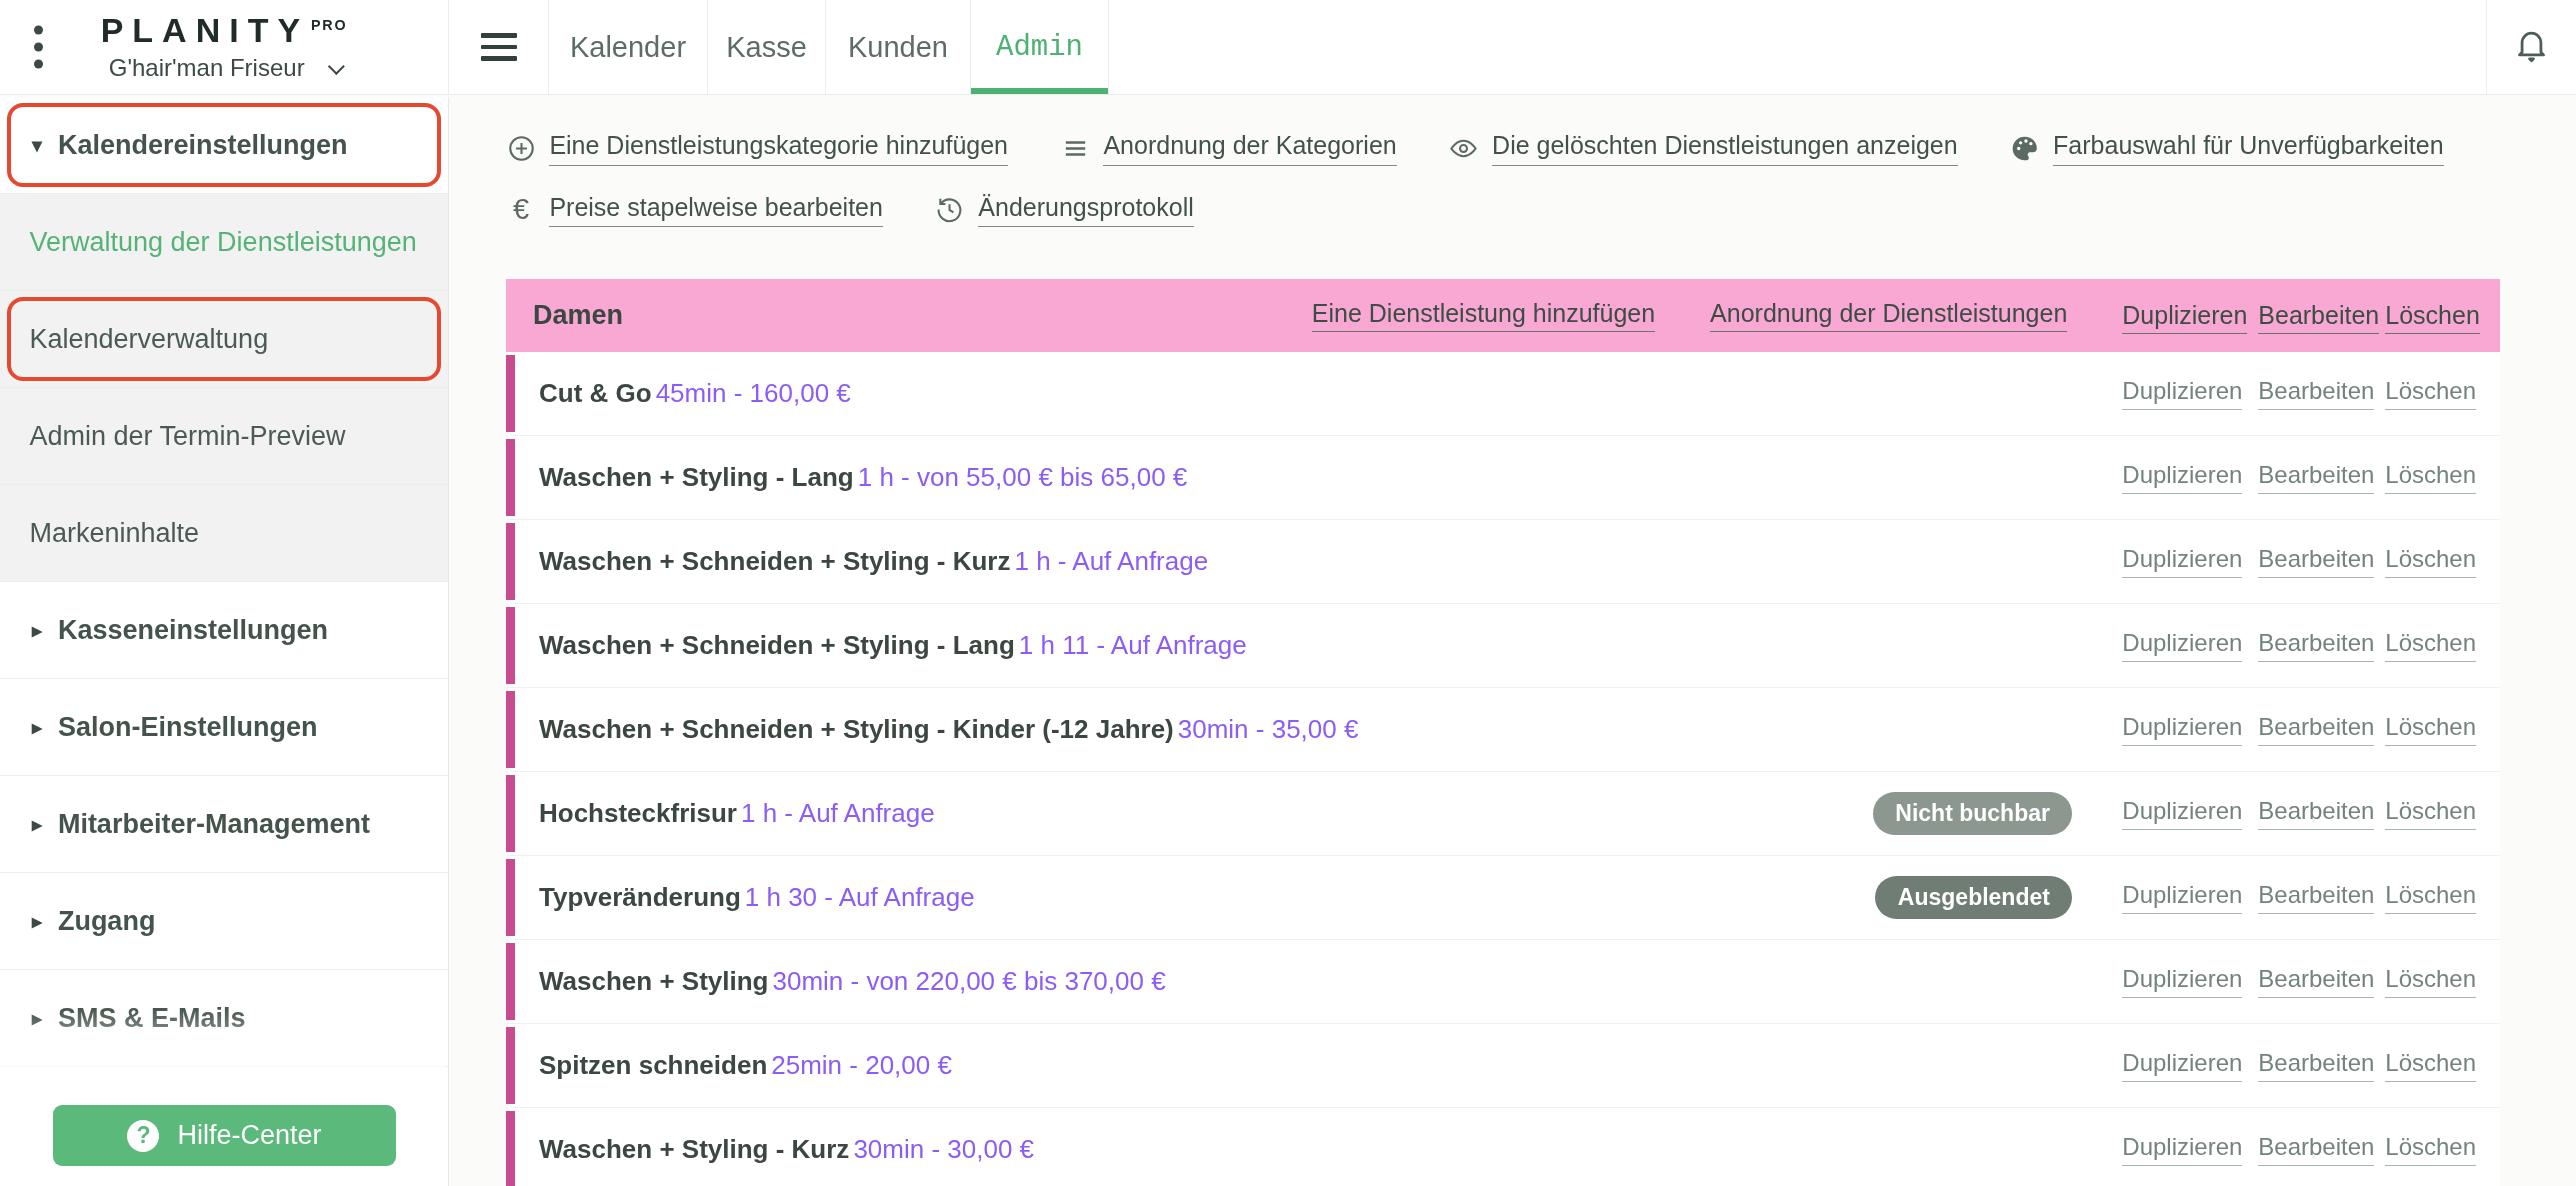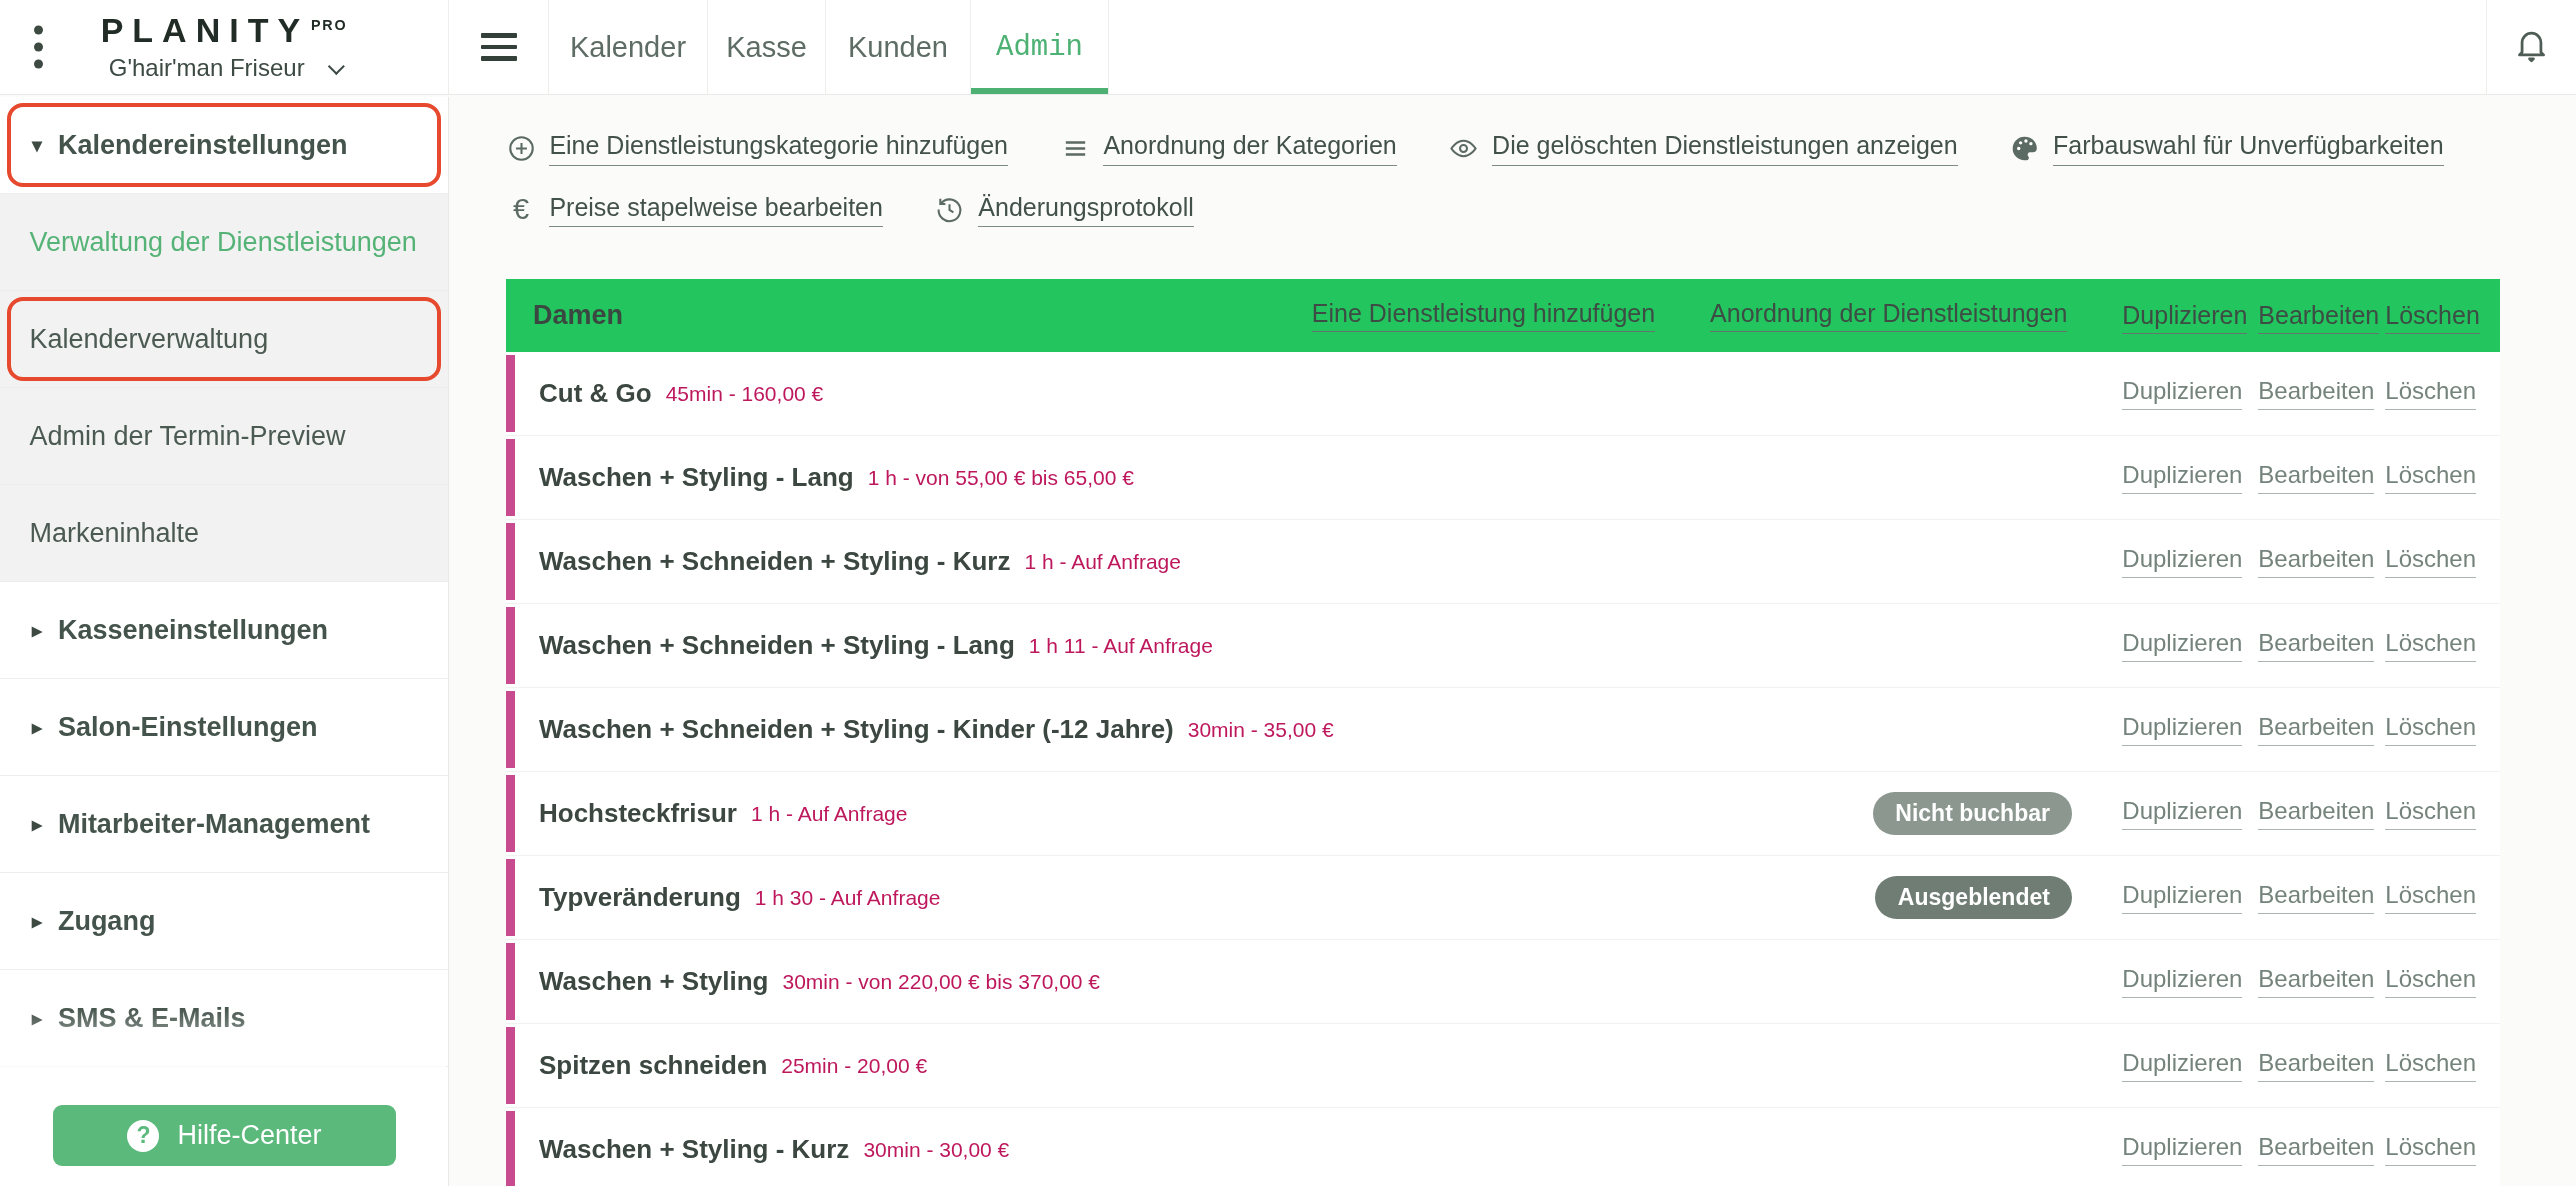--- a/index.html
+++ b/index.html
@@ -70,34 +70,34 @@
   .tool-link { display:flex; align-items:center; gap:13.4px; cursor:pointer; }
   .tool-link .ticon { display:flex; align-items:center; justify-content:center;
     width:30px; height:30px; }
   .tool-link .ticon svg { width:29px; height:29px; }
   .euro-glyph { font-size:29px; color:#5b6a62; }
   .tool-label { font-size:25px; color:#42514a; border-bottom:1.8px solid #7d8b83;
     padding-bottom:4.5px; white-space:nowrap; }
 
   
   .svc-table { position:absolute; left:55px; right:76px; top:182px; bottom:auto; }
-  .thead { height:73px; background:#22c55e; display:flex; align-items:center;
+  .thead { height:73px; background:#f9a8d4; display:flex; align-items:center;
     padding:0 10.7px 0 27px; }
   .cat-title { font-size:27px; font-weight:bold; color:#3b4841; }
   .thead-links { margin-left:auto; display:flex; align-items:center; }
   .head-link { font-size:25px; color:#3d4c44; border-bottom:1.8px solid #66756c;
     padding-bottom:3.6px; cursor:pointer; white-space:nowrap; }
   .ml60 { margin-right:55px; }
   .col { flex:none; }
   .col-dup { width:136px; } .col-edit { width:127px; } .col-del { width:104px; }
   .trow { position:relative; height:84px; background:#fff; display:flex;
     align-items:center; padding:0 10.7px 0 33px; border-bottom:1.8px solid #f0f1f0; }
   .cat-bar { position:absolute; left:0; top:2.7px; bottom:2.7px; width:9px; background:#c74b8e; }
   .r-name { font-size:26px; font-weight:bold; color:#3b4740; white-space:nowrap; }
-  .r-meta { font-size:21px; color:#be185d; margin-left:14px; white-space:nowrap; }
+  .r-meta { font-size:26px; color:#8b5cf6; margin-left:4px; white-space:nowrap; }
   .trow-right { margin-left:auto; display:flex; align-items:center; }
   .row-link { font-size:24px; color:#74837b; border-bottom:1.8px solid #aab5ae;
     padding-bottom:4.5px; cursor:pointer; display:inline-block; white-space:nowrap; }
   .pill { margin-right:50px; padding:8px 22.4px; border-radius:36px; color:#fff;
     font-weight:bold; font-size:23px; white-space:nowrap; }
   .pill.light { background:#8b978f; }
   .pill.dark  { background:#6f7d74; }
 </style>
 </head>
 <body>

